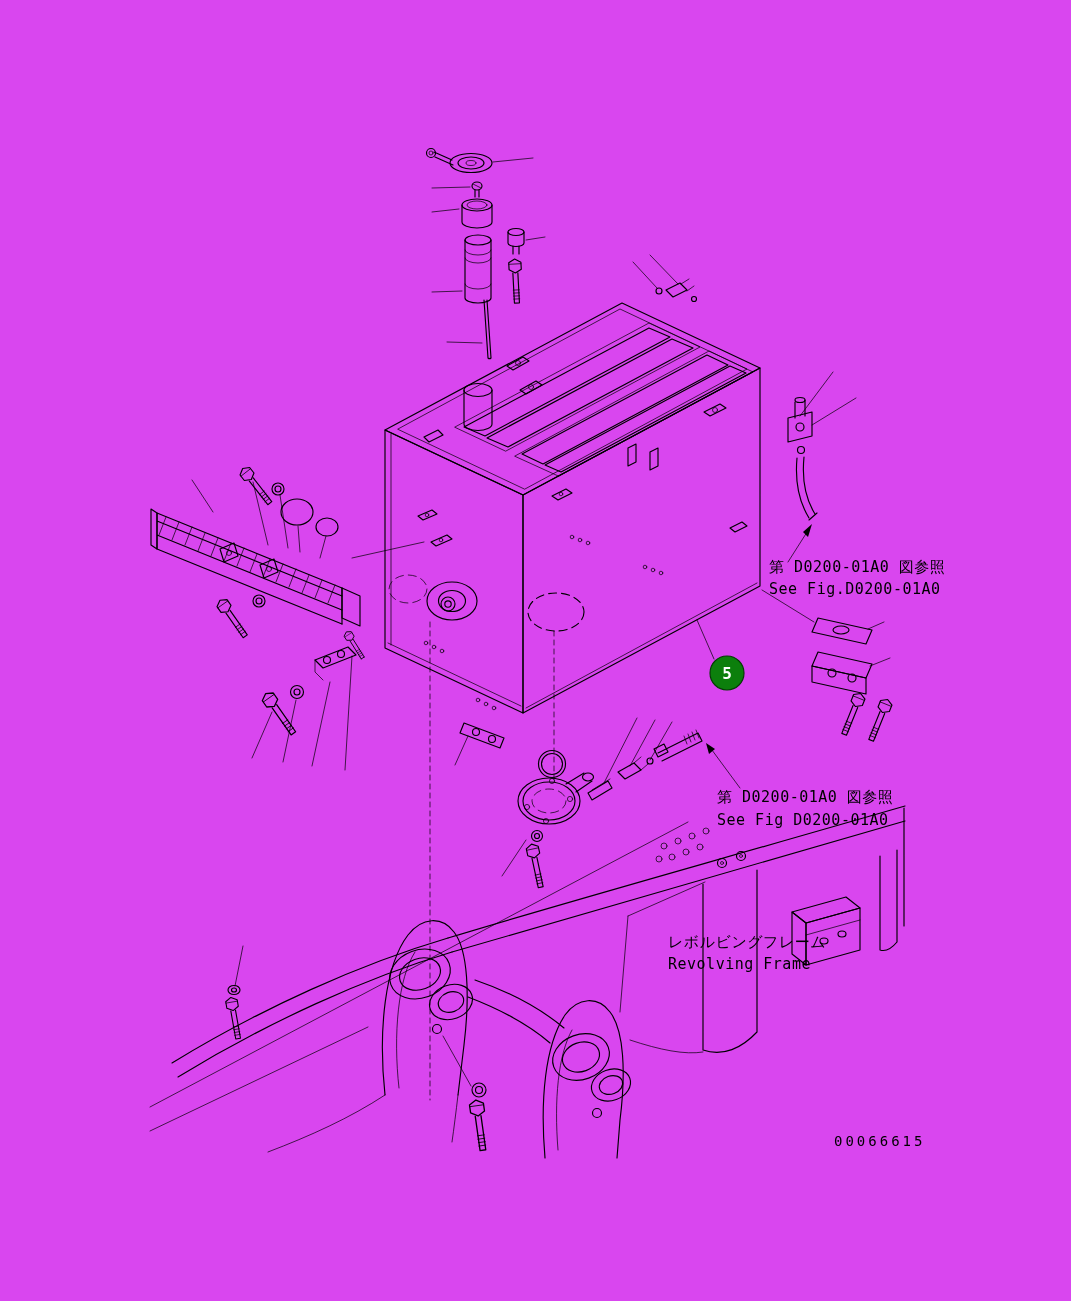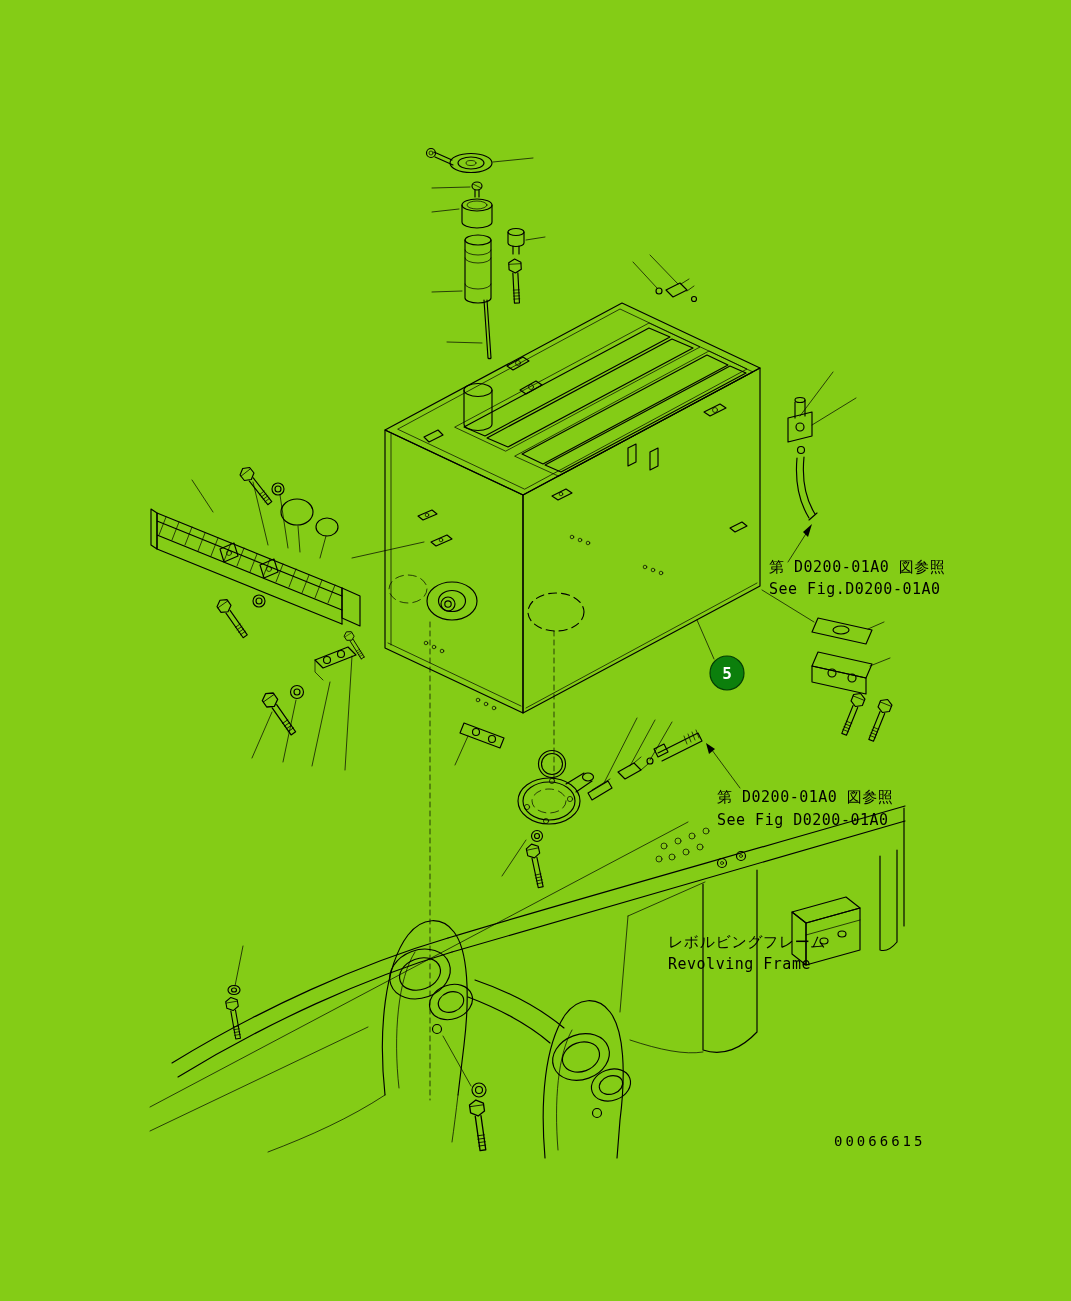--- a/index.html
+++ b/index.html
@@ -1,16 +1,16 @@
 <!DOCTYPE html>
 <html><head>
 <meta charset="utf-8">
 <style>
   html,body{margin:0;padding:0;background:#ffffff;}
-  .page{width:1071px;height:1301px;background:#84cc16;position:relative;overflow:hidden;}
+  .page{width:1071px;height:1301px;background:#d946ef;position:relative;overflow:hidden;}
   svg{display:block;}
   .s{fill:none;stroke:#000;stroke-width:1.15;stroke-linecap:round;stroke-linejoin:round;}
   .t{fill:none;stroke:#000;stroke-width:0.7;stroke-linecap:round;}
   .d{stroke-dasharray:8 5;}
   .dd{stroke-dasharray:5 4;}
   .fb{fill:#000;stroke:none;}
   text{font-family:"DejaVu Sans Mono","Liberation Mono",monospace;fill:#000;}
   .lbl{font-size:15px;letter-spacing:.5px;}
   .num{font-size:14px;letter-spacing:3px;}
   .callout-num{font-size:16px;font-weight:bold;fill:#fff;}

